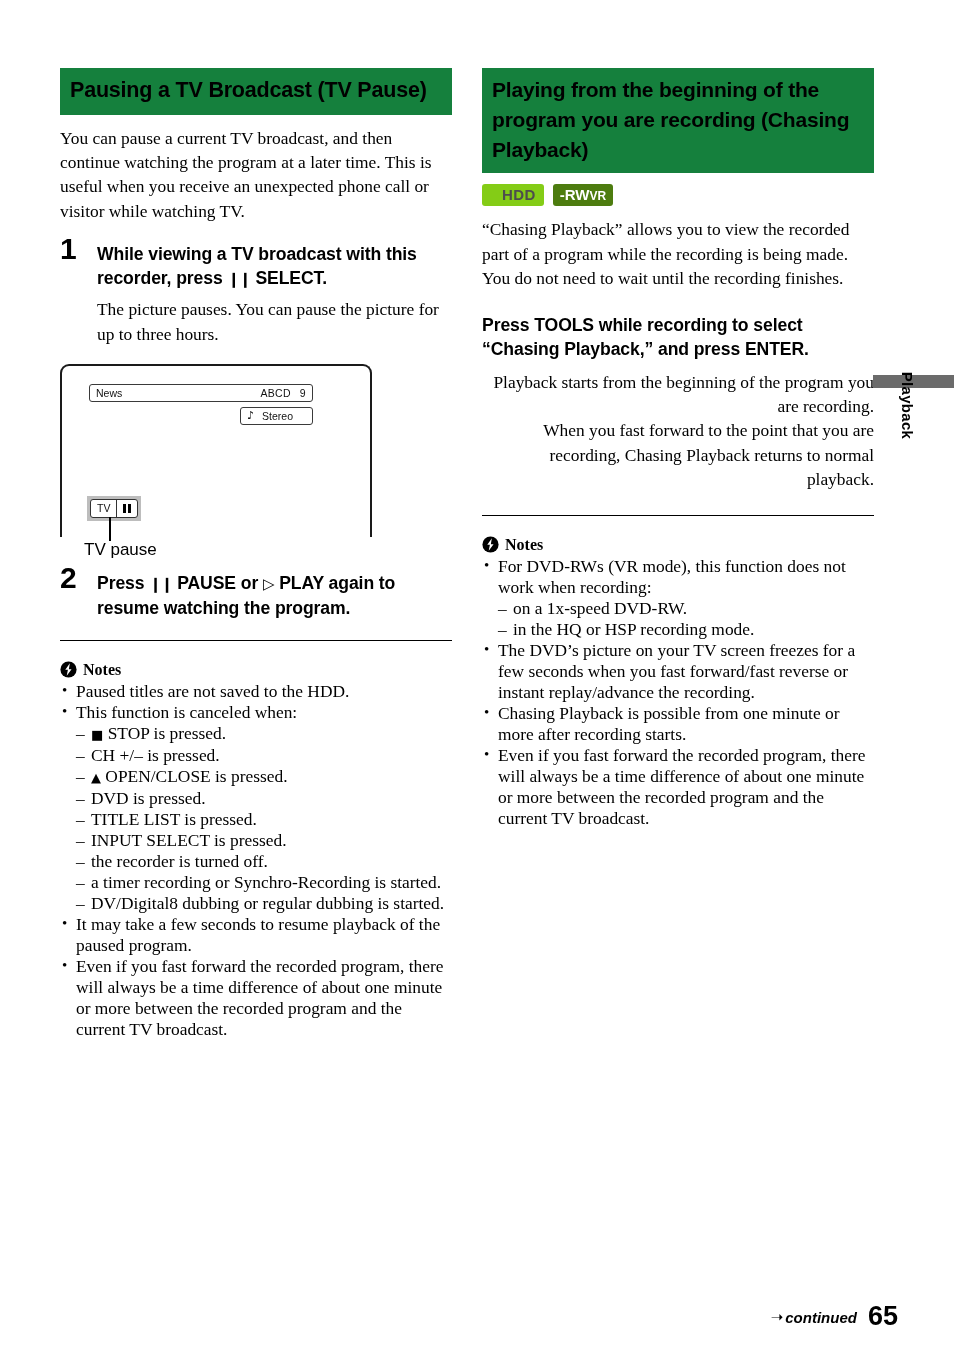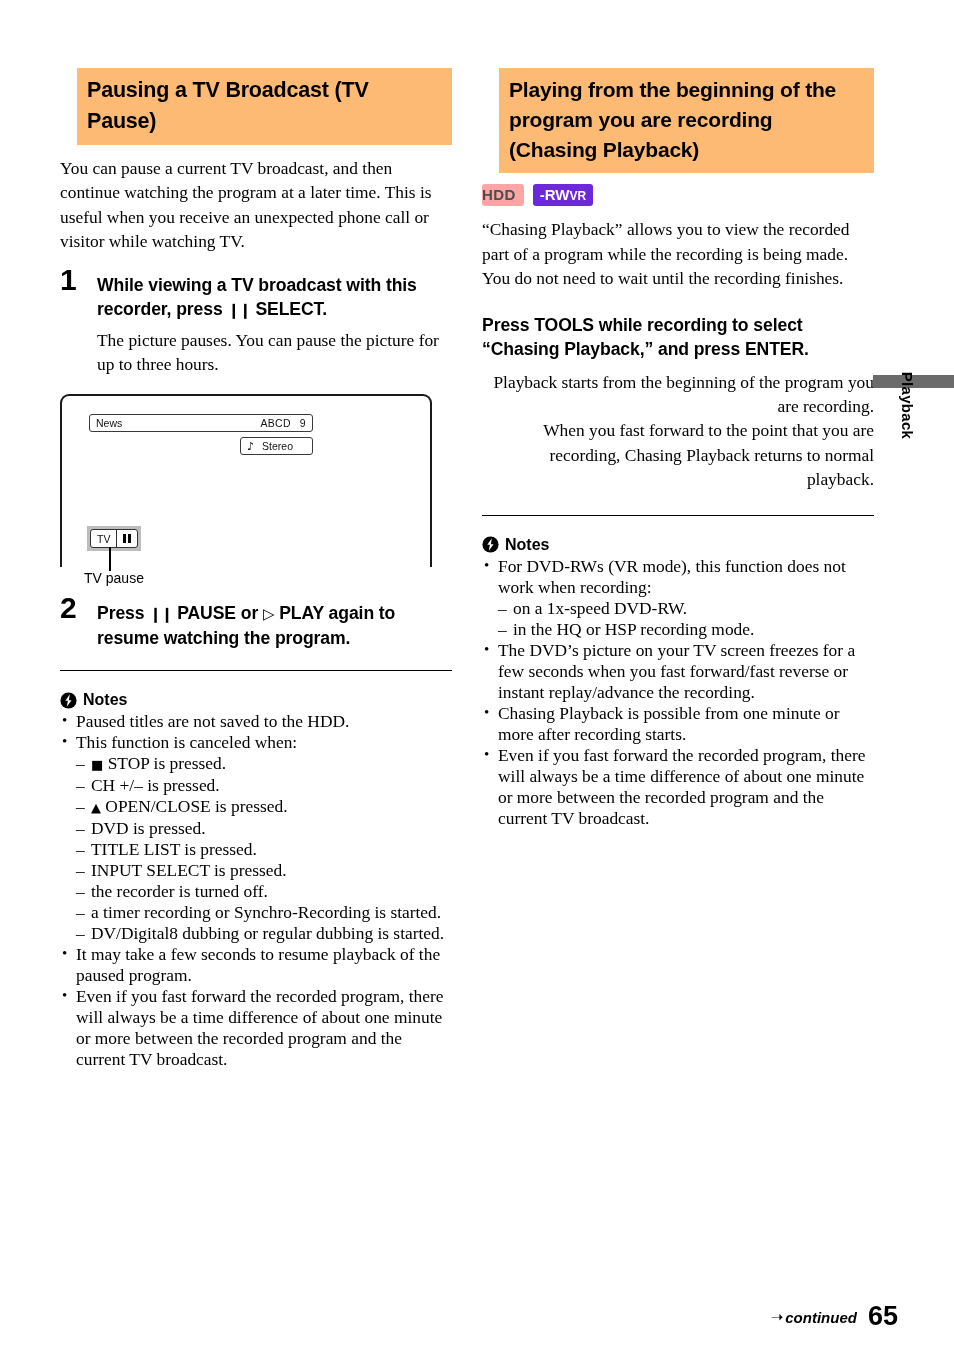--- a/index.html
+++ b/index.html
@@ -24,29 +24,28 @@
   .col {
     position: absolute;
     top: 0;
     width: 392px;
   }
   .col-left  { left: 60px; }
   .col-right { left: 482px; }
 
   
   .section-band {
-    background: #fdba74;
+    background: #15803d;
     padding: 7px 24px 9px 10px;
     font-family: "Liberation Sans", sans-serif;
     font-weight: bold;
     font-size: 21.5px;
     line-height: 1.42;
     letter-spacing: -0.2px;
     color: #000;
-    margin-left: 17px;
   }
   .section-band.tall { font-size: 21px; }
 
   
   .body-text {
     font-family: "Liberation Serif", serif;
     font-size: 17.4px;
     line-height: 24.4px;
     margin: 11px 0 0 0;
   }
@@ -102,30 +101,30 @@
 
   
   .badges {
     margin-top: 11px;
     display: flex;
     align-items: center;
     gap: 9px;
     font-family: "Liberation Sans", sans-serif;
   }
   .badge-hdd {
-    background: #fca5a5;
+    background: #84cc16;
     color: #4d4d4d;
     font-weight: bold;
     font-size: 15px;
-    padding: 2px 8px 3px 0;
+    padding: 2px 8px 3px 20px;
     border-radius: 3px;
     letter-spacing: 0.4px;
   }
   .badge-rw {
-    background: #6d28d9;
+    background: #4d7c0f;
     color: #ffffff;
     font-weight: bold;
     font-size: 15px;
     padding: 2px 7px 3px 7px;
     border-radius: 3px;
     letter-spacing: 0px;
   }
   .badge-rw .small { font-size: 12px; }
 
   
@@ -134,21 +133,21 @@
     border-top: 1.6px solid #000;
     margin: 20px 0 0 0;
   }
 
   
   .notes-head {
     display: flex;
     align-items: center;
     gap: 6px;
     margin-top: 20px;
-    font-family: Liberation Sans, sans-serif;
+    font-family: Liberation Serif, serif;
     font-weight: bold;
     font-size: 16px;
   }
   .notes-icon {
     width: 17px;
     height: 17px;
     display: inline-block;
     flex: 0 0 auto;
   }
   .notes-list {
@@ -195,21 +194,21 @@
   .tv-figure {
     position: relative;
     margin-top: 18px;
     width: 312px;
     height: 185px;
   }
   .tv-frame {
     position: absolute;
     left: 0;
     top: 0;
-    width: 372px;
+    width: 312px;
     height: 173px;
     border: 2px solid #1a1a1a;
     border-bottom: none;
     border-radius: 9px 9px 0 0;
     box-sizing: border-box;
     background: #fff;
   }
   .osd-title {
     position: absolute;
     left: 27px;
@@ -291,21 +290,21 @@
     top: 153px;
     width: 2px;
     height: 24px;
     background: #000;
   }
   .caption {
     position: absolute;
     left: 24px;
     top: 176px;
     font-family: "Liberation Sans", sans-serif;
-    font-size: 14px;
+    font-size: 17px;
   }
 
   
   .side-tab {
     position: absolute;
     right: 0;
     top: 375px;
     width: 94px;
     height: 140px;
   }

